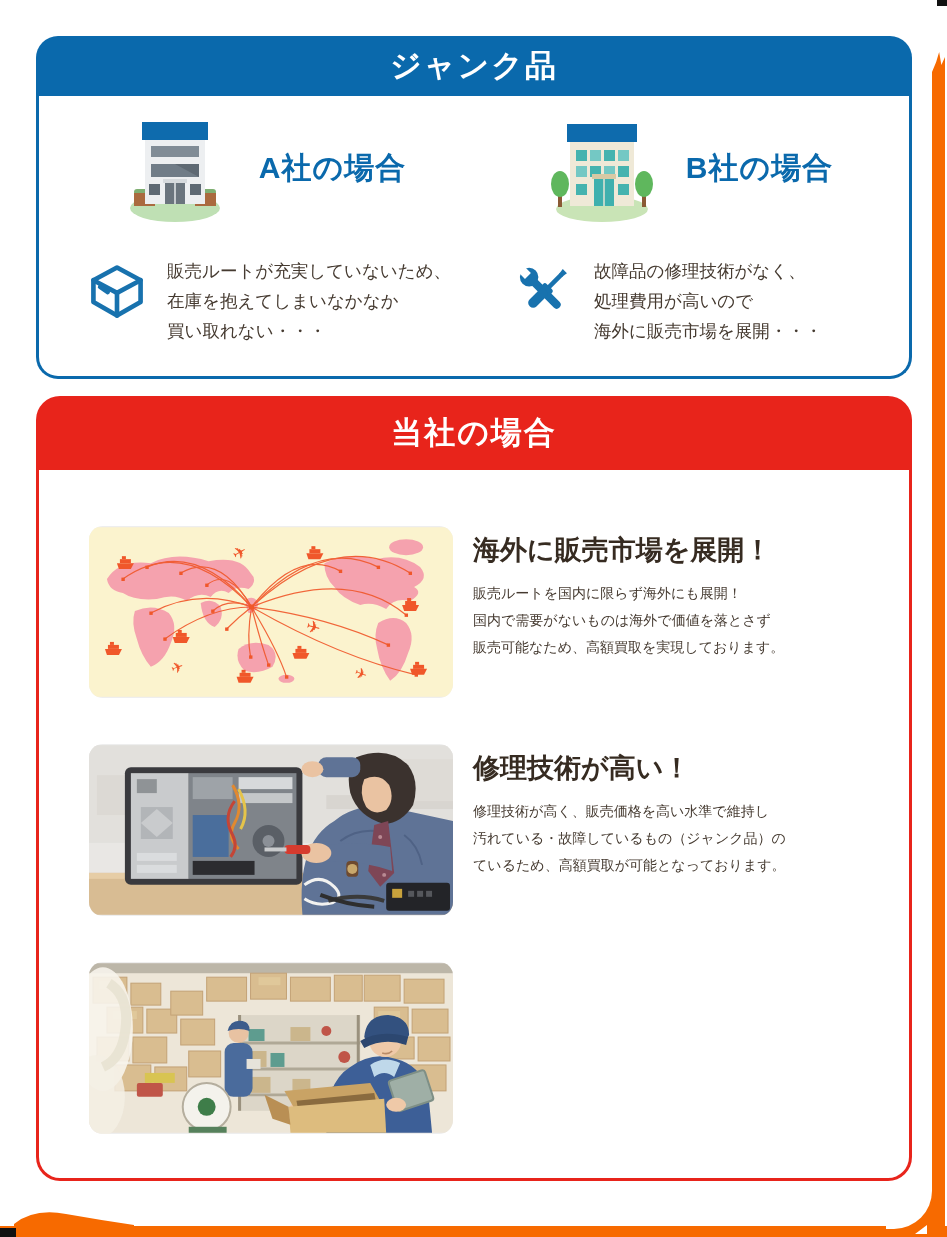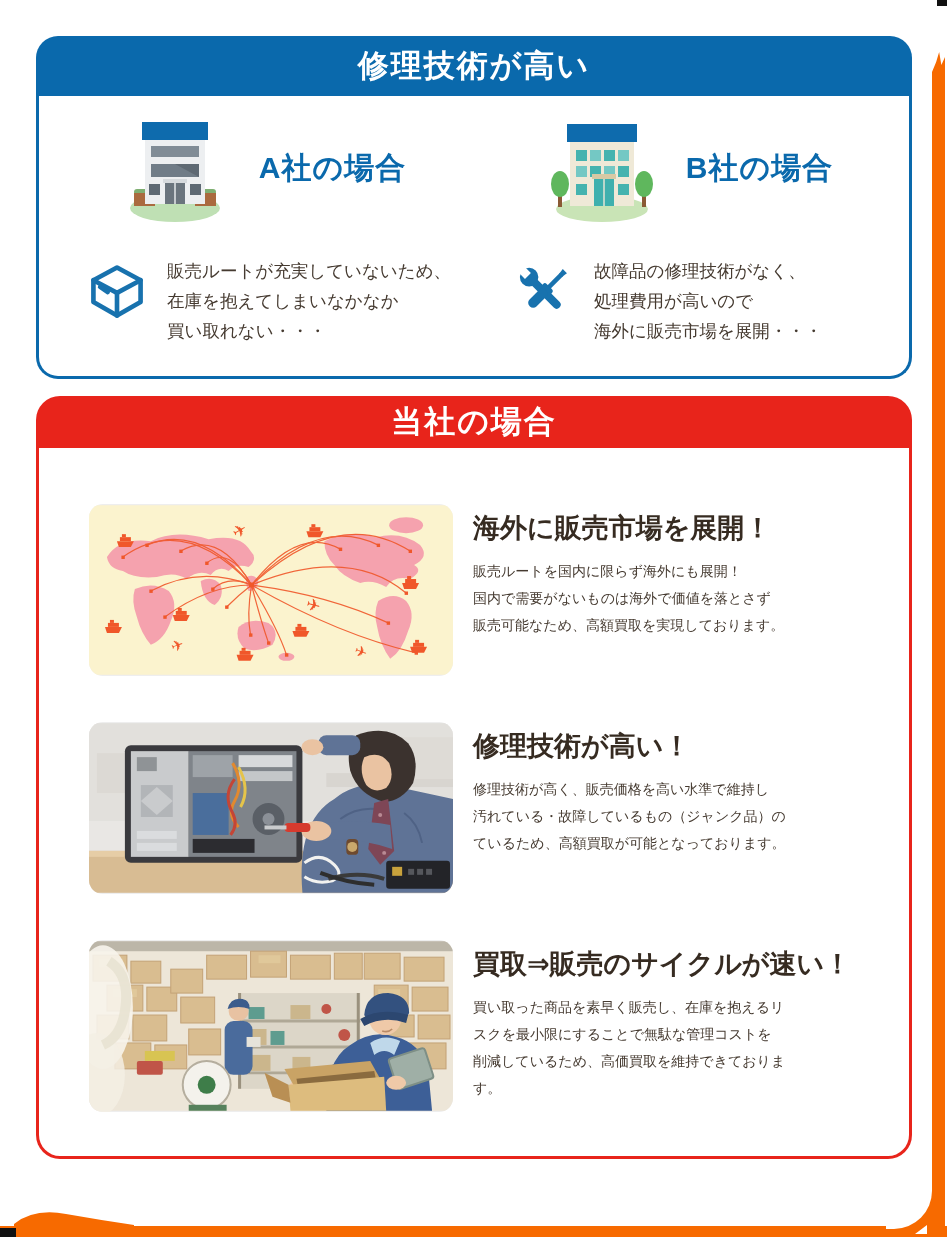--- a/index.html
+++ b/index.html
@@ -31,21 +31,21 @@
     border-radius:0 0 22px 22px; padding:16px 8px 30px; display:flex;}
   .company{width:50%;}
   .company-head{display:flex; align-items:center; justify-content:center; gap:24px;}
   .company-head svg{width:120px; height:112px; flex:none;}
   .company-title{font-size:30px; font-weight:800; color:var(--blue,#0A69AC); letter-spacing:1px;}
   .company-problem{display:flex; align-items:flex-start; gap:18px; margin-top:32px; padding-left:38px;}
   .company-problem svg{width:64px; height:64px; flex:none; margin-top:4px;}
   .problem-text{font-size:17.5px; line-height:1.72; color:var(--text-dark,#453A30); white-space:nowrap;}
 
   .red-card{top:396px;}
-  .red-card .card-header{background:var(--red,#E8241B); border-radius:24px 24px 0 0; height:52px;}
+  .red-card .card-header{background:var(--red,#E8241B); border-radius:24px 24px 0 0; height:74px;}
   .red-card .card-body{border:3px solid var(--red,#E8241B); border-top:none;
     border-radius:0 0 24px 24px; padding:56px 44px 44px 50px;}
   .feature{display:flex; gap:20px; margin-bottom:46px;}
   .feature:last-child{margin-bottom:0;}
   .feature-image{width:364px; height:172px; border-radius:14px; overflow:hidden; flex:none; background:#eee;}
   .feature-image svg{display:block; width:100%; height:100%;}
   .feature-title{font-size:27px; font-weight:800; color:var(--title-dark,#362B21); margin:6px 0 12px;}
   .feature-line{font-size:14px; line-height:1.92; color:var(--text-dark,#453A30); white-space:nowrap;}
 </style>
 </head>
@@ -57,21 +57,21 @@
   <div class="bar-bottom"></div>
   <svg class="swoosh" viewBox="0 0 120 28">
     <path d="M0 24 Q20 8 52 14 Q86 20 120 25 L120 28 L0 28 Z" fill="#F76A00"></path>
   </svg>
   <div class="corner-br"></div>
   <div class="corner-br-notch"></div>
   <div class="tick-tr"></div>
   <div class="tick-bl"></div>
 
   <div class="card blue-card">
-    <div class="card-header">修理技術が高い</div>
+    <div class="card-header">ジャンク品</div>
     <div class="card-body">
 
       <div class="company">
         <div class="company-head">
           <svg viewBox="0 0 120 112">
             <ellipse cx="60" cy="96" rx="45" ry="14" fill="#BFE0B4"></ellipse>
             <rect x="19" y="77" width="21" height="6" rx="3" fill="#7FAF72"></rect>
             <rect x="19" y="81" width="21" height="13" fill="#AA6A3F"></rect>
             <rect x="80" y="77" width="21" height="6" rx="3" fill="#7FAF72"></rect>
             <rect x="80" y="81" width="21" height="13" fill="#AA6A3F"></rect>
@@ -429,25 +429,18 @@
             <rect x="100" y="164" width="38" height="6" fill="#56815C"></rect>
             <ellipse cx="14" cy="66" rx="30" ry="62" fill="#F7F4EC" opacity="0.9"></ellipse>
             <ellipse cx="8" cy="134" rx="28" ry="42" fill="#F3EFE4" opacity="0.85"></ellipse>
             <path d="M20 20 Q42 34 36 70 Q32 96 14 104" stroke="#E8E2D2" stroke-width="10" fill="none" opacity="0.9"></path>
             <g fill="#C05548">
                 <rect x="48" y="120" width="26" height="14" rx="2"></rect>
               </g>
             <rect x="56" y="110" width="30" height="10" fill="#D8C452"></rect>
           </svg>
         </div>
-        <div class="feature-text">
-          <div class="feature-title">買取⇒販売のサイクルが速い！</div>
-          <div class="feature-line">買い取った商品を素早く販売し、在庫を抱えるリ</div>
-          <div class="feature-line">スクを最小限にすることで無駄な管理コストを</div>
-          <div class="feature-line">削減しているため、高価買取を維持できておりま</div>
-          <div class="feature-line">す。</div>
-        </div>
       </div>
 
     </div>
   </div>
 
 </div>
 
 </body></html>

